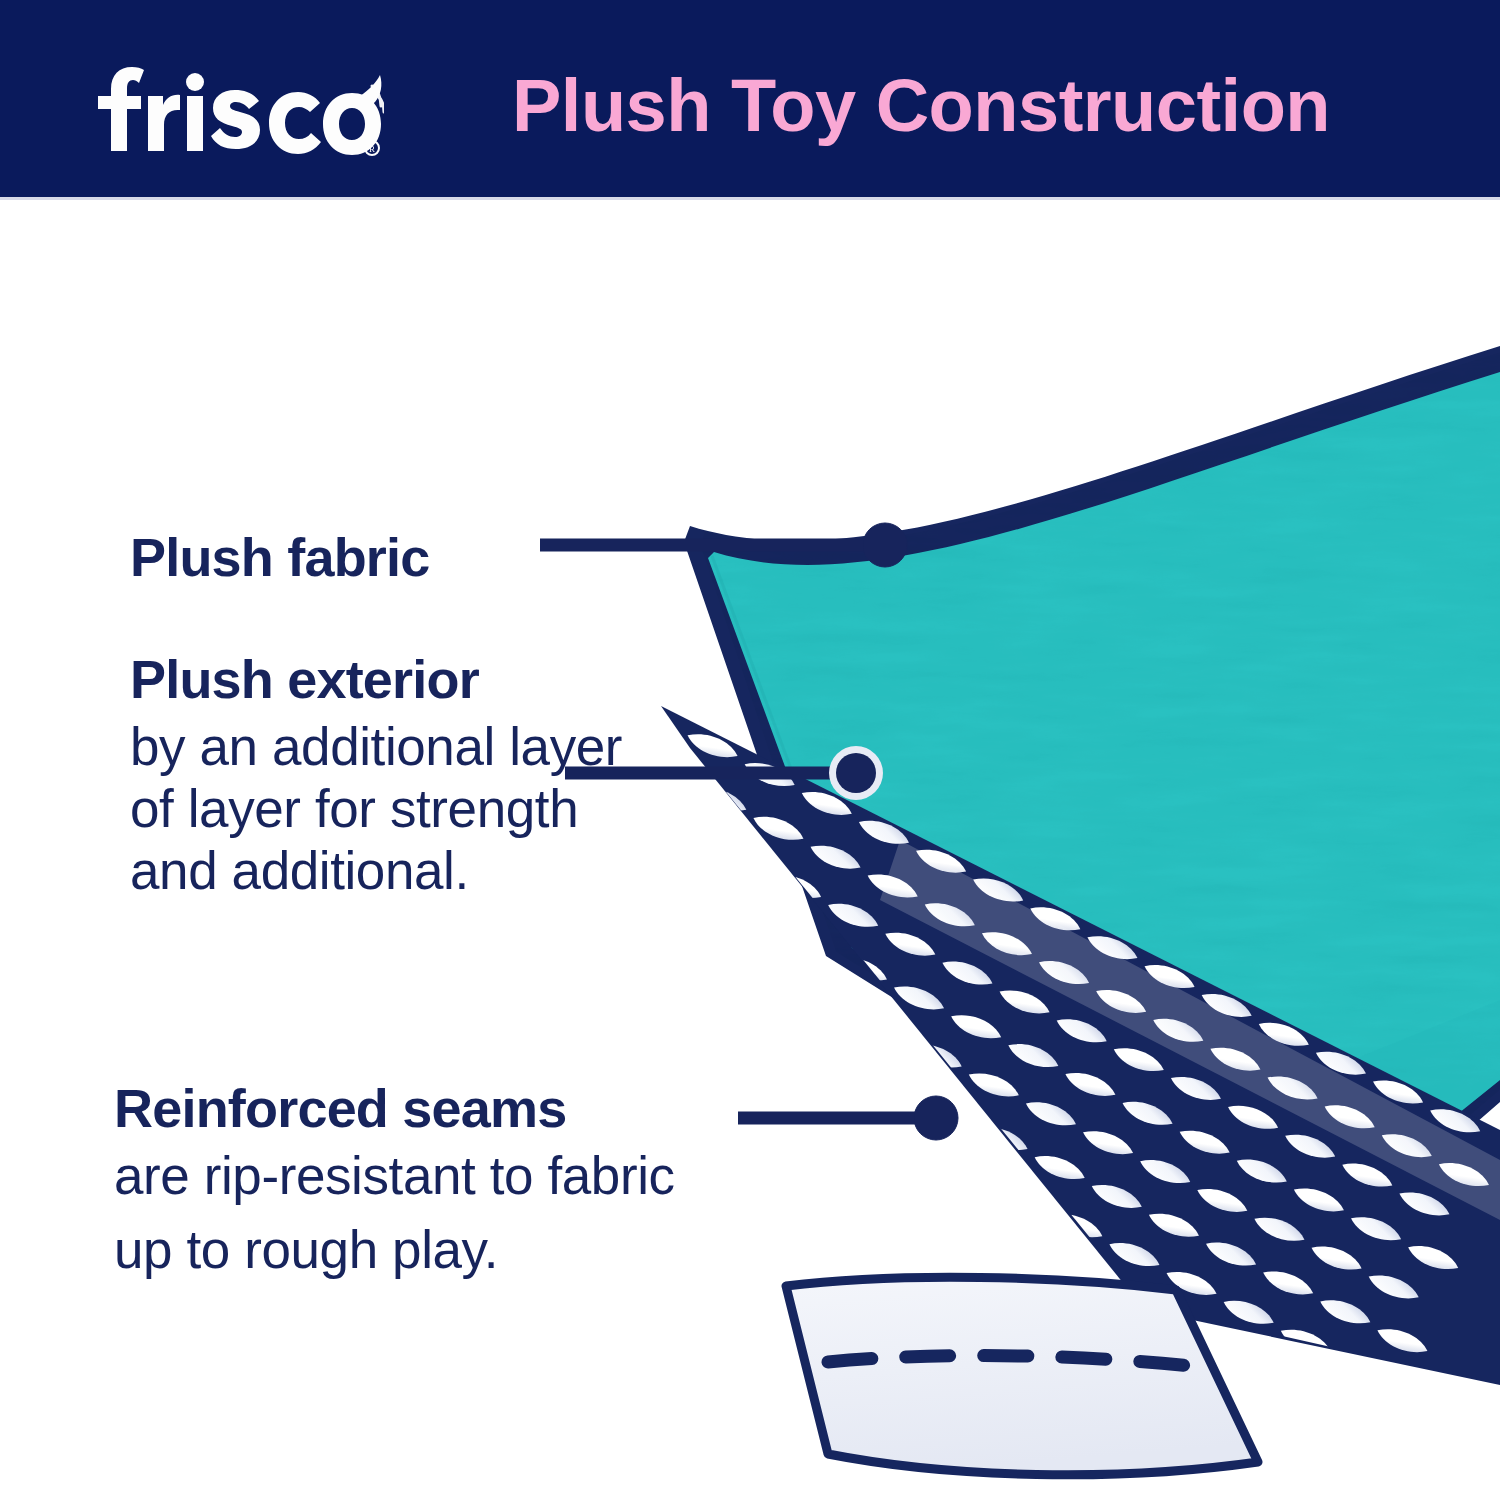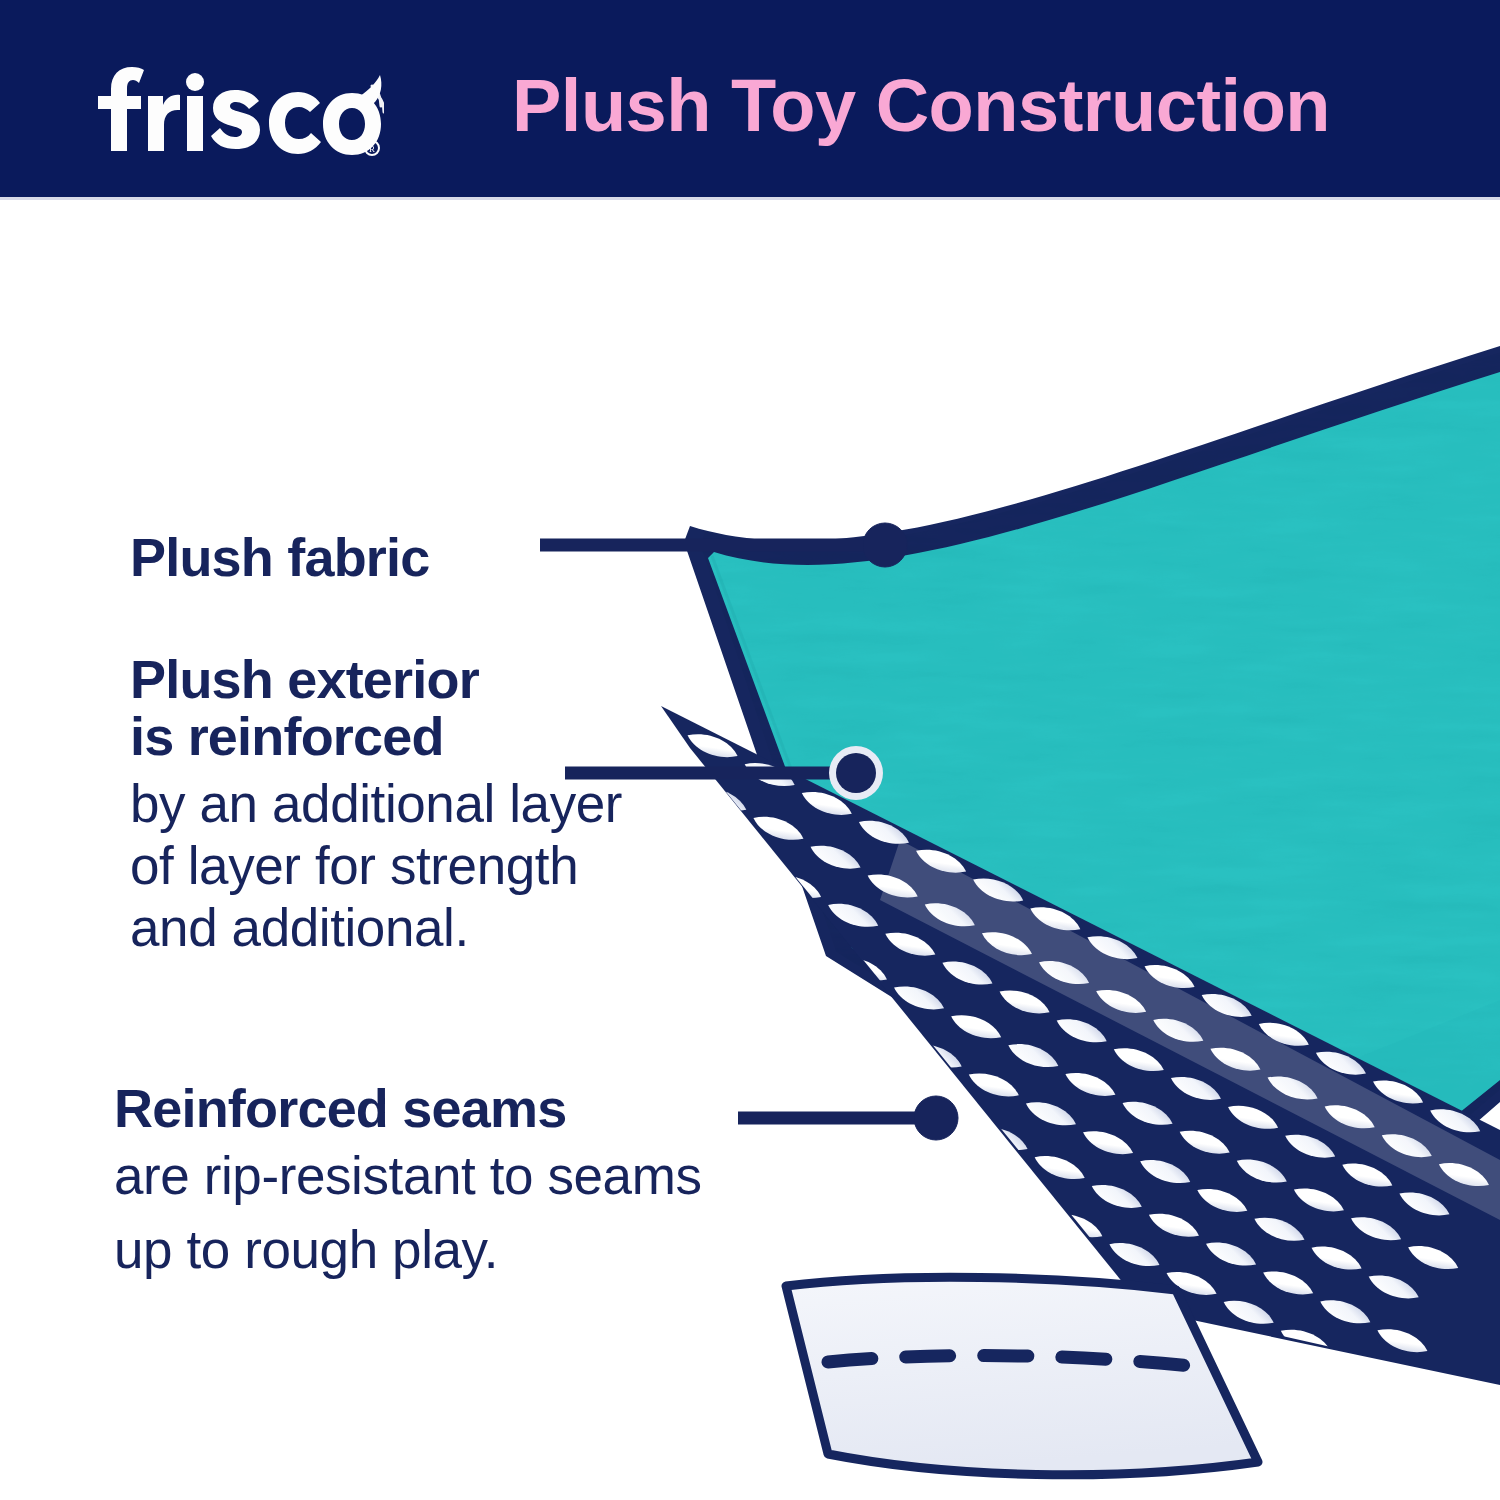--- a/index.html
+++ b/index.html
@@ -416,25 +416,24 @@
       </g>
     </g>
   </svg>
 
   <div class="callout" id="callout-plush-fabric">
     <div class="hd">Plush fabric</div>
   </div>
 
   <div class="callout" id="callout-plush-exterior">
     <div class="hd">Plush exterior</div>
-    <div class="hd">is reinforced</div>
     <div class="bd">by an additional layer</div>
     <div class="bd" style="margin-top:0">of layer for strength</div>
     <div class="bd" style="margin-top:0">and additional.</div>
   </div>
 
   <div class="callout" id="callout-reinforced-seams">
     <div class="hd">Reinforced seams</div>
-    <div class="bd">are rip-resistant to seams</div>
+    <div class="bd">are rip-resistant to fabric</div>
     <div class="bd" style="margin-top:12px">up to rough play.</div>
   </div>
 
 </div>
 
 </body></html>

